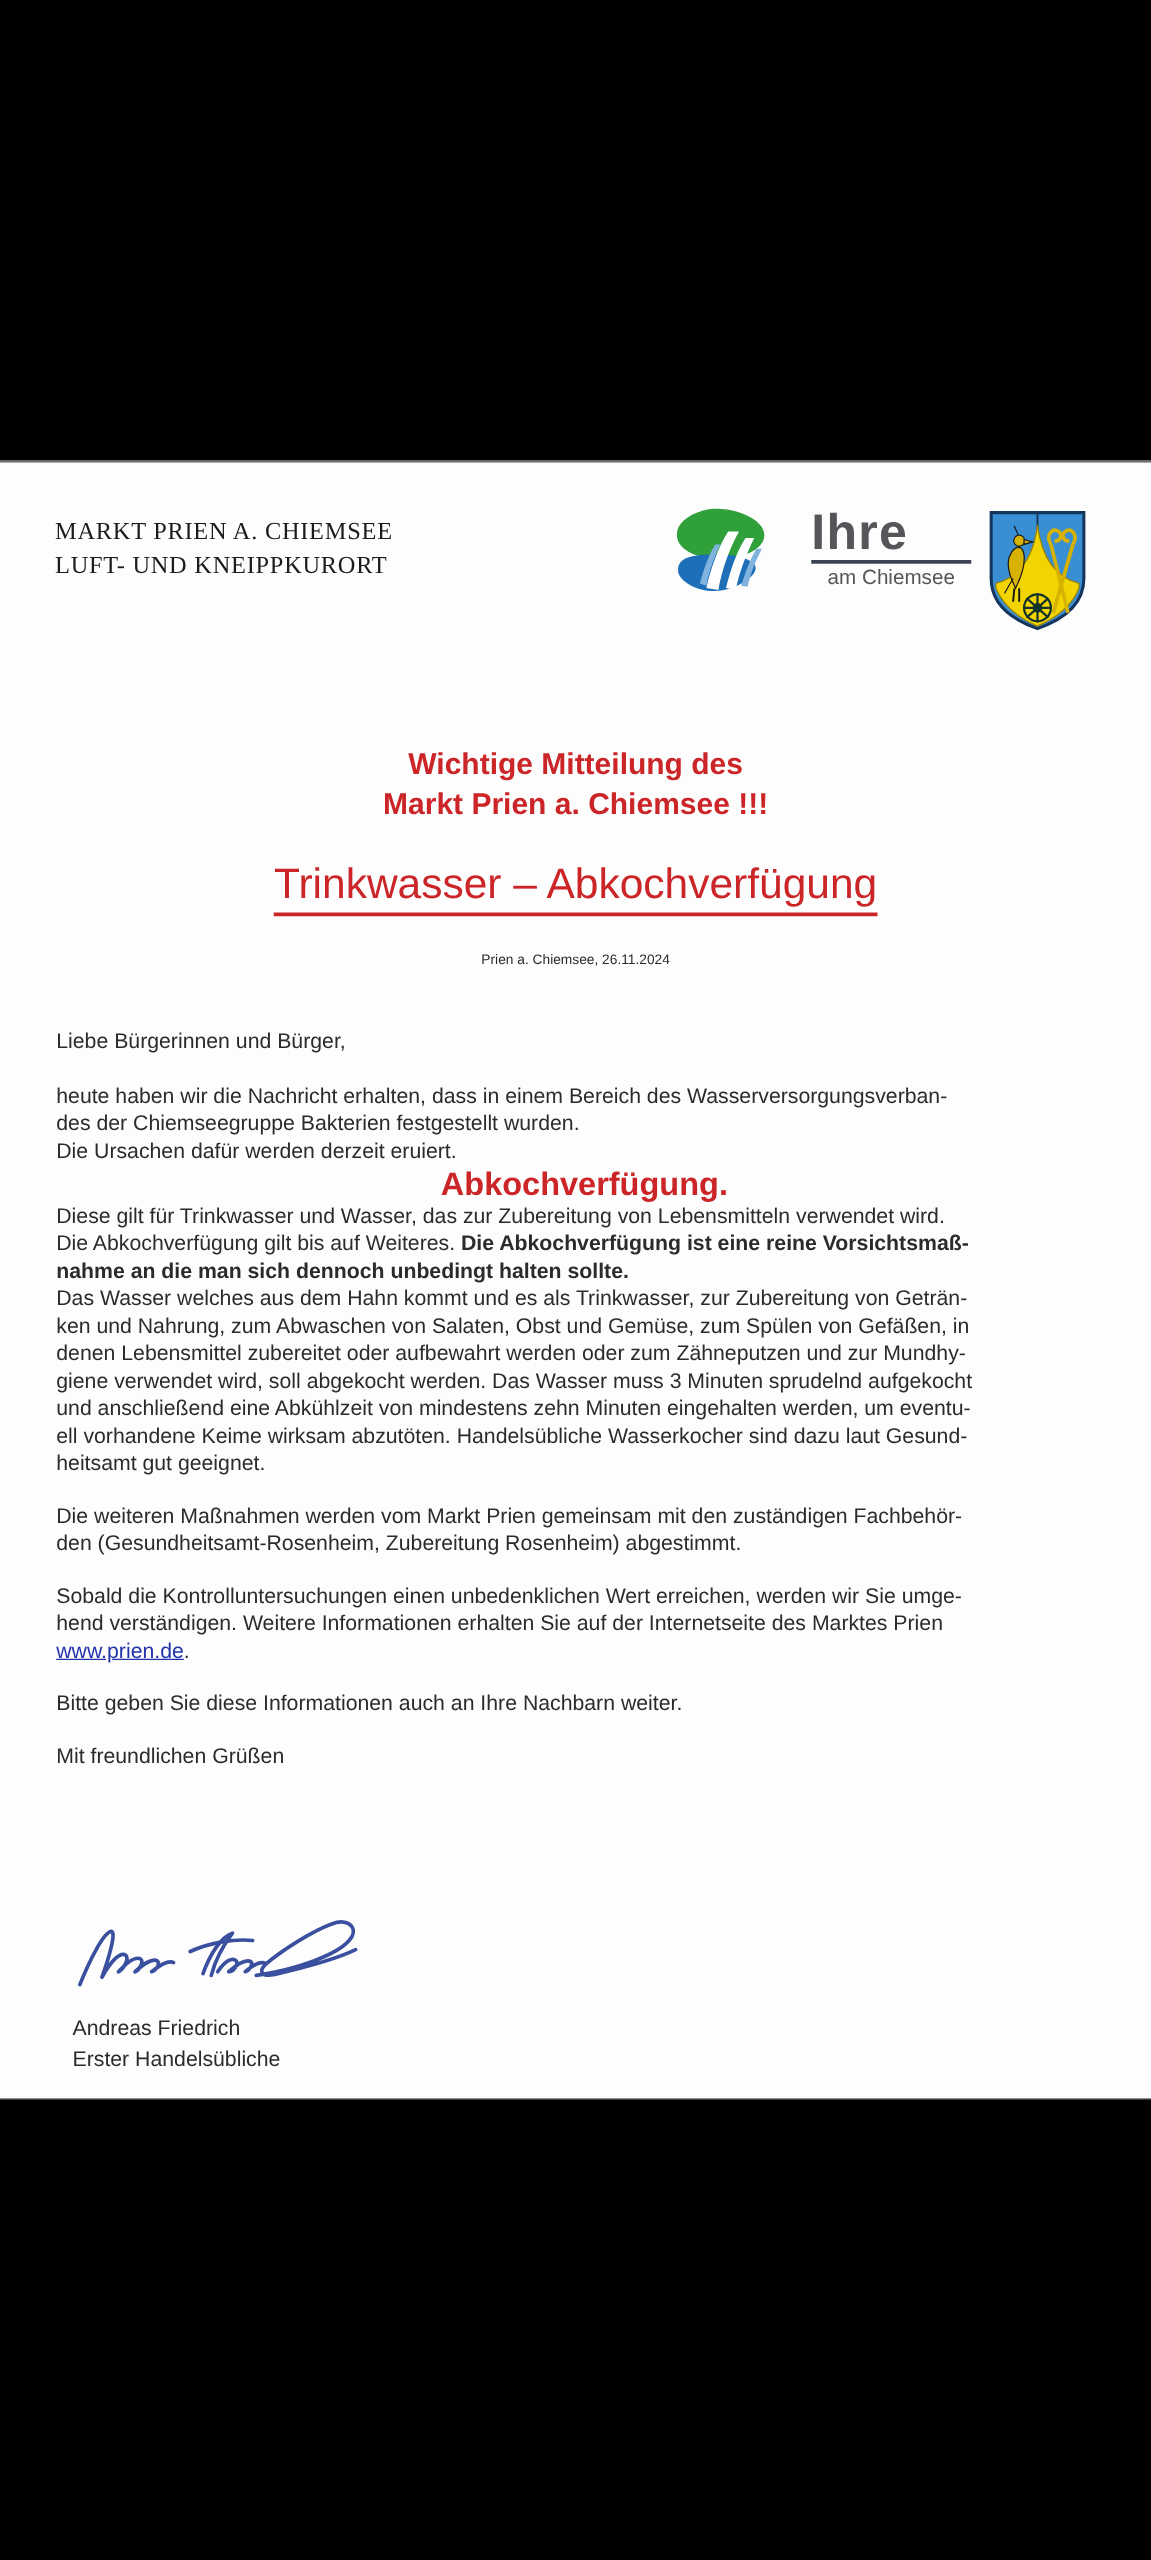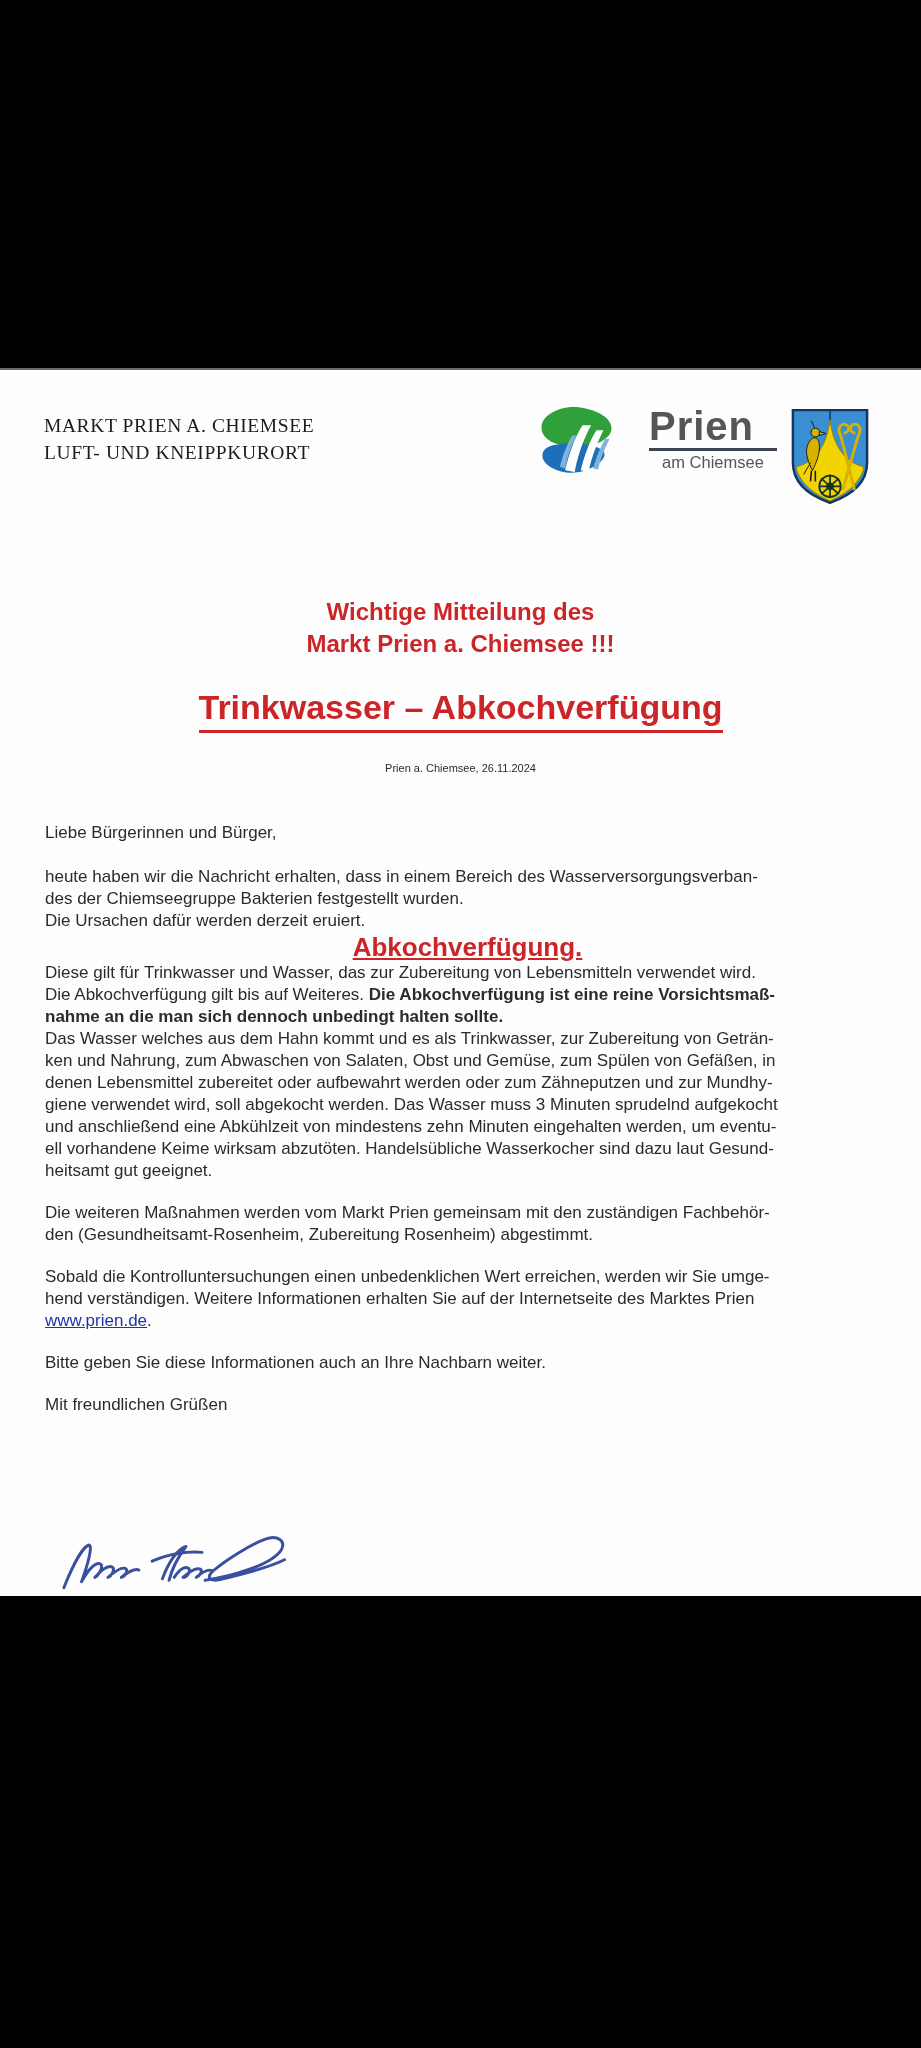--- a/index.html
+++ b/index.html
@@ -1,16 +1,16 @@
 <!DOCTYPE html>
 <html lang="de"><head>
 <meta charset="utf-8">
 <style>
   html,body{margin:0;padding:0;background:#000;}
-  .screen{position:relative;width:921px;height:1596px;background:#fca5a5;overflow:hidden;
+  .screen{position:relative;width:921px;height:2048px;background:#fca5a5;overflow:hidden;
           font-family:"Liberation Sans",sans-serif;}
   .letterbox{position:absolute;left:0;width:100%;background:#000;}
   .letterbox.top{top:0;height:368px;border-bottom:2px solid #6a6a6a;}
   .letterbox.bottom{top:1679px;height:369px;border-top:1px solid #3a3a3a;}
   .page{position:absolute;left:0;top:370px;width:921px;height:1309px;background:#fdfdfd;}
 
   
   .letterhead{position:absolute;left:44px;top:42px;
               font-family:"Liberation Serif",serif;font-size:19.5px;line-height:27px;
               color:#1c1c1c;letter-spacing:0.6px;}
@@ -18,34 +18,34 @@
   .logo-text{margin-left:10px;width:128px;}
   .logo-name{font-size:40px;font-weight:bold;color:#55565a;line-height:40px;letter-spacing:1px;}
   .logo-rule{height:3px;background:#3c4454;margin:2px 0 2px 0;}
   .logo-sub{font-size:16.5px;font-weight:normal;color:#55565a;text-align:center;}
   .coat{margin-left:12px;}
 
   
   .notice{position:absolute;left:0;top:226px;width:100%;text-align:center;
           color:#cc2528;font-weight:bold;font-size:24px;line-height:32px;}
   .doc-title{position:absolute;left:0;top:318px;width:100%;text-align:center;}
-  .doc-title span{display:inline-block;color:#cc2528;font-weight:bold;font-size:34px;
+  .doc-title span{display:inline-block;color:#cc2528;font-weight:normal;font-size:34px;
           padding-bottom:3px;border-bottom:3px solid #cc2528;}
   .dateline{position:absolute;left:0;top:392px;width:100%;text-align:center;
           font-size:11px;color:#2b2b2b;}
 
   
   .bodytext{position:absolute;left:45px;top:452px;width:845px;
           font-size:17px;line-height:22px;color:#2b2b2b;}
   .bodytext p{margin:0 0 0 0;}
   .bodytext p.m22{margin-top:22px;}
   .bodytext p.m20{margin-top:20px;}
   .bodytext p.m18{}
   .red-center{margin-top:24px;text-align:center;color:#cc2528;
-          font-weight:bold;font-size:26px;line-height:30px;text-decoration:underline;}
+          font-weight:bold;font-size:26px;line-height:30px;}
   b{font-weight:bold;}
   a.doclink{color:#2233aa;text-decoration:underline;cursor:pointer;}
 
   
   .sig-img{position:absolute;left:58px;top:1150px;}
   .sig-block{position:absolute;left:58px;top:1240px;font-size:17px;line-height:25px;color:#2b2b2b;}
 </style>
 </head>
 <body>
 
@@ -63,21 +63,21 @@
     <div class="logo-row">
       <svg width="106" height="80" viewBox="0 0 120 92">
         <path d="M32,3 C50,-3 82,6 88,20 C94,33 78,44 60,46 C38,49 16,44 10,31 C5,18 16,8 32,3 Z" fill="#2fa03a"></path>
         <path d="M22,45 C42,41 72,43 80,52 C86,60 70,72 52,76 C33,80 12,70 10,59 C9,51 14,47 22,45 Z" fill="#1d6fb8"></path>
         <path d="M36,74 C40,56 47,36 56,22 L66,22 C57,38 50,58 47,76 Z" fill="#ffffff"></path>
         <path d="M54,74 C58,58 64,40 72,28 L80,28 C73,42 66,60 63,76 Z" fill="#ffffff"></path>
         <path d="M30,70 C33,58 38,44 44,34 L49,34 C43,46 38,60 36,72 Z" fill="#7fb2dd"></path>
         <path d="M68,72 C71,62 76,48 82,38 L87,38 C81,50 76,62 74,73 Z" fill="#7fb2dd"></path>
       </svg>
       <div class="logo-text">
-        <div class="logo-name">Prien</div>
+        <div class="logo-name">Ihre</div>
         <div class="logo-rule"></div>
         <div class="logo-sub">am Chiemsee</div>
       </div>
       <svg class="coat" width="82" height="100" viewBox="0 0 84 102">
         <path d="M4,4 H80 V58 C80,80 62,92 42,99 C22,92 4,80 4,58 Z" fill="#3a8ed2" stroke="#15365c" stroke-width="2.5"></path>
         <line x1="42" y1="4" x2="42" y2="26" stroke="#15365c" stroke-width="1.5"></line>
         <path d="M42,14 C38,46 23,58 8,62 L8,66 C14,81 26,90 42,97 C58,90 70,81 76,66 L76,62 C61,58 46,46 42,14 Z" fill="#f2d400" stroke="#9a8400" stroke-width="1"></path>
         <g fill="#d8b200" stroke="#1a1a1a" stroke-width="1">
           <path d="M19,40 C23,30 30,30 31,39 C32,48 28,58 24,66 C20,58 16,48 19,40 Z"></path>
           <circle cx="27" cy="27" r="4.5"></circle>

